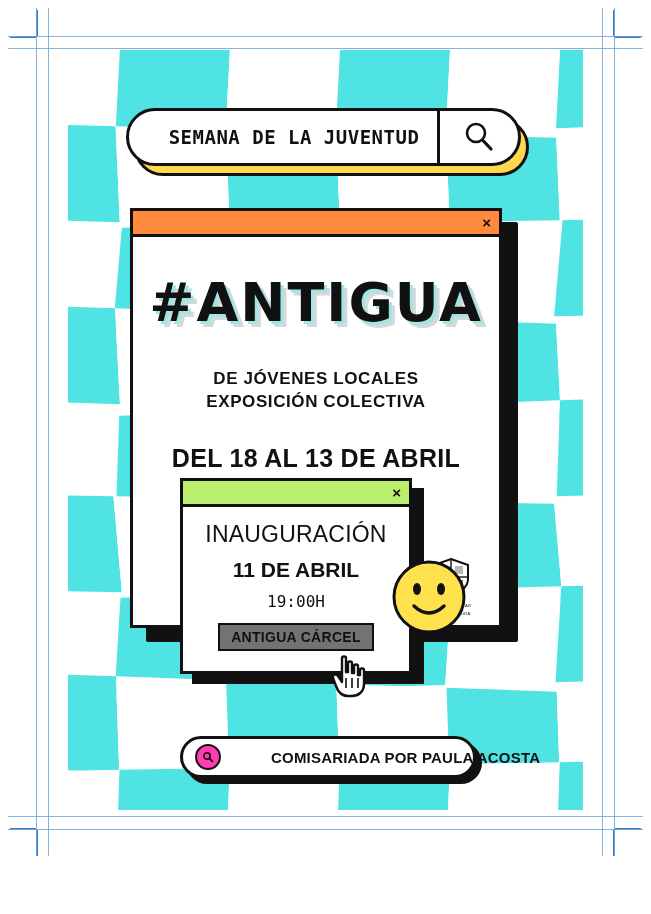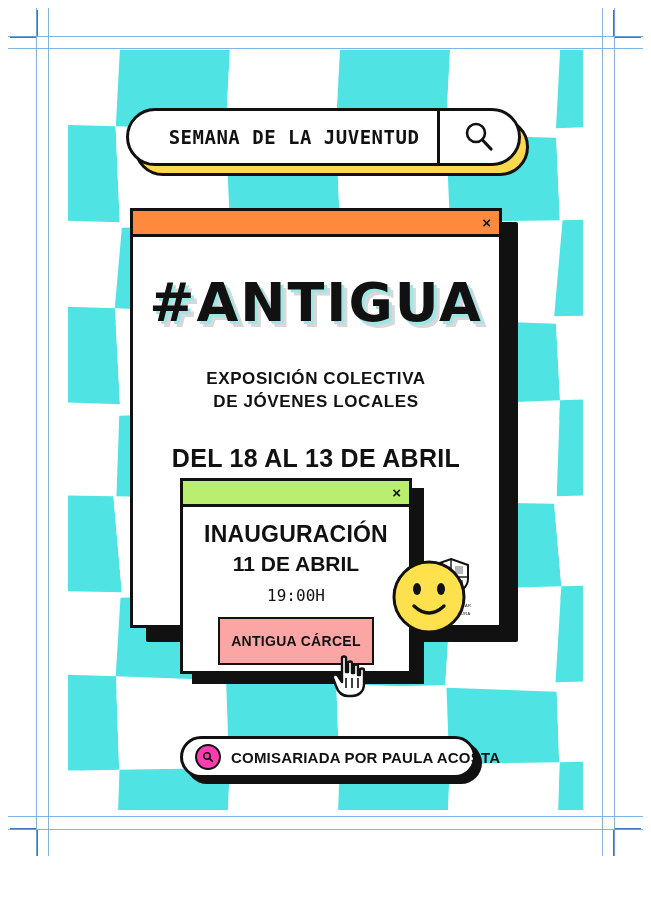--- a/index.html
+++ b/index.html
@@ -225,44 +225,44 @@
     width: 232px;
     height: 196px;
   }
   #inaugwin .bar { background: #b9ee6e; }
   #inaugbody {
     text-align: center;
     padding-top: 14px;
   }
   #inaugtitle {
     font-family: "Liberation Sans", sans-serif;
-    font-weight: bold;
+    font-weight: normal;
     font-size: 23px;
     color: #111;
     letter-spacing: .2px;
   }
   #inaugdate {
     font-family: "Liberation Sans", sans-serif;
     font-weight: bold;
     font-size: 21px;
     color: #111;
-    margin-top: 4px;
+    margin-top: 10px;
   }
   #inaughour {
     font-family: "DejaVu Sans Mono", monospace;
     font-size: 16px;
     color: #111;
     margin-top: 10px;
   }
   #venuebtn {
     display: inline-block;
     margin-top: 12px;
-    background: #fca5a5;
+    background: #737373;
     border: 2px solid #111;
-    padding: 14px 11px;
+    padding: 4px 11px;
     font-family: "Liberation Sans", sans-serif;
     font-weight: bold;
     font-size: 14px;
     letter-spacing: .3px;
     color: #111;
     cursor: pointer;
   }
 
   
   #smiley {
@@ -298,20 +298,21 @@
     top: 686px;
     width: 296px;
     height: 42px;
     background: #fff;
     border: 3px solid #111;
     border-radius: 22px;
     box-sizing: border-box;
     display: flex;
     align-items: center;
     padding-left: 12px;
+    gap: 40px;
   }
   #creditdot {
     width: 22px;
     height: 22px;
     border-radius: 50%;
     background: #ff3db0;
     border: 2px solid #111;
     display: flex;
     align-items: center;
     justify-content: center;
@@ -443,22 +444,22 @@
 
     <div id="mainshadow"></div>
 
     <div class="win" id="mainwin">
       <div class="bar">
         <span class="closebtn">×</span>
       </div>
       <div id="mainbody">
         <div id="hashtag">#ANTIGUA</div>
         <div class="subtitle">
+          <div>DE JÓVENES LOCALES</div>
           <div>EXPOSICIÓN COLECTIVA</div>
-          <div>DE JÓVENES LOCALES</div>
         </div>
         <div id="dates">DEL 18 AL 13 DE ABRIL</div>
 
         <div id="logo">
           <svg width="46" height="40" viewBox="0 0 46 40">
             <path d="M23 2 L40 8 L40 22 C40 30 32 36 23 38 C14 36 6 30 6 22 L6 8 Z" fill="#ffffff" stroke="#111" stroke-width="2"></path>
             <line x1="23" y1="3" x2="23" y2="37" stroke="#111" stroke-width="1.4"></line>
             <line x1="7" y1="20" x2="39" y2="20" stroke="#111" stroke-width="1.4"></line>
             <rect x="11" y="9" width="8" height="8" fill="#111" opacity=".55"></rect>
             <rect x="27" y="9" width="8" height="8" fill="#111" opacity=".3"></rect>

